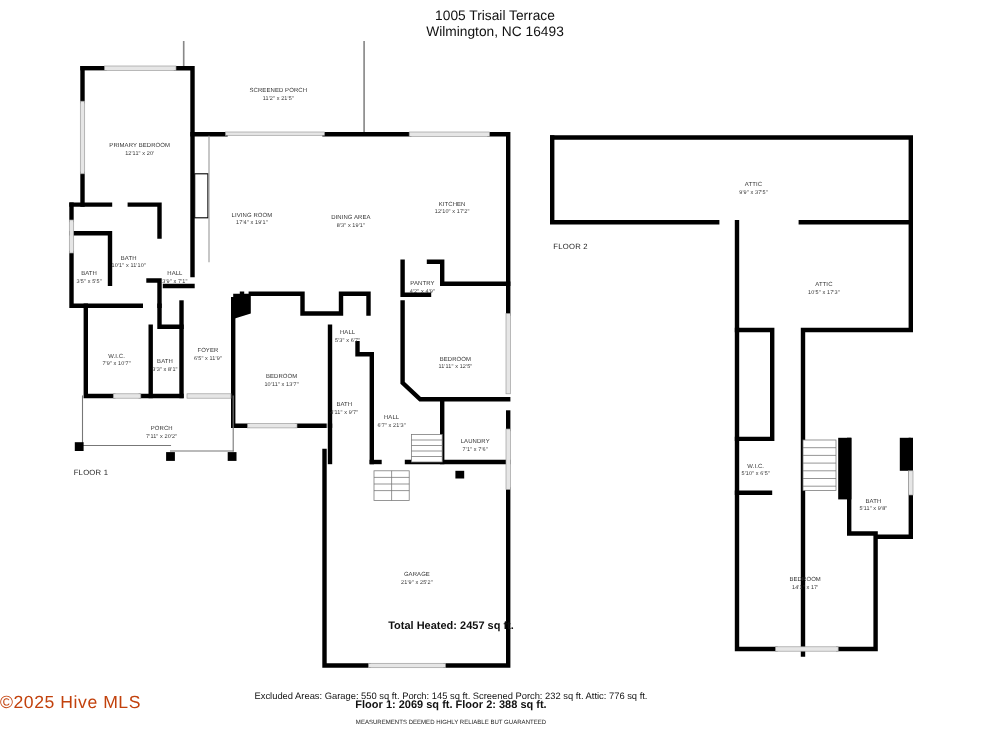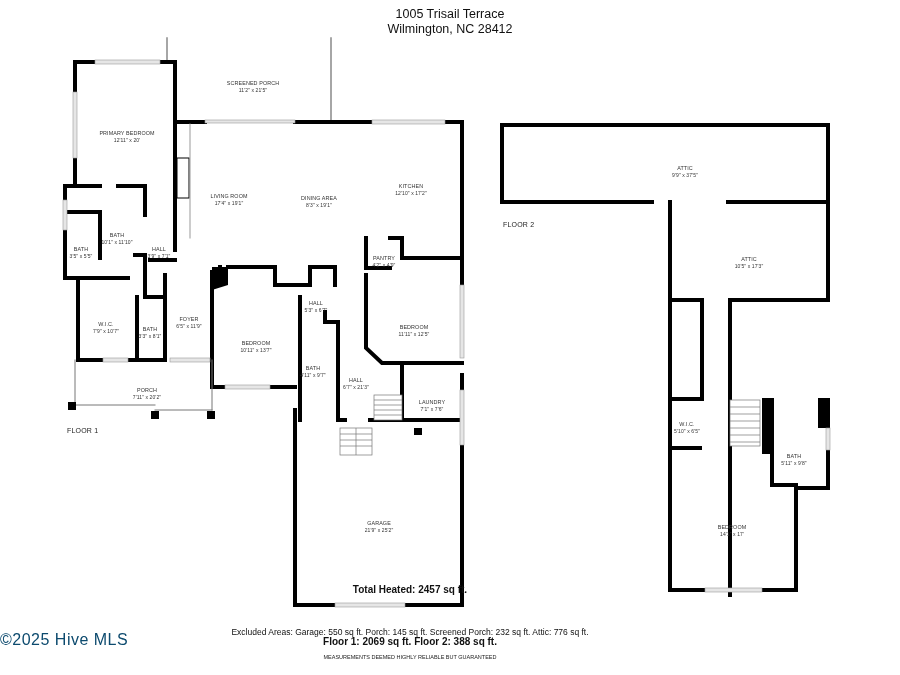--- a/index.html
+++ b/index.html
@@ -5,31 +5,31 @@
   html, body { margin: 0; padding: 0; background: #ffffff; }
   body { width: 900px; height: 675px; position: relative; overflow: hidden; font-family: "Liberation Sans", sans-serif; color: #111; }
   .title { position: absolute; left: 0; width: 900px; text-align: center; font-weight: normal; font-size: 12.5px; line-height: 15px; }
   .t1 { top: 7px; }
   .t2 { top: 22px; }
   svg.plan { position: absolute; left: 0; top: 0; }
   .room { position: absolute; text-align: center; font-size: 5.4px; line-height: 7px; color: #333; transform: translateX(-50%); white-space: nowrap; letter-spacing: 0.1px; }
   .room .dim { font-size: 5px; }
   .floor-label { position: absolute; font-size: 7px; color: #222; letter-spacing: 0.2px; }
   .sum { position: absolute; left: 0; width: 820px; text-align: center; }
-  .sum-total { top: 584px; font-weight: bold; font-size: 10px; }
+  .sum-total { top: 564px; font-weight: bold; font-size: 10px; }
   .sum-floors { top: 636px; font-weight: bold; font-size: 10px; }
   .sum-excl { top: 627px; font-size: 8.5px; }
   .sum-note { top: 654px; font-size: 5.5px; color: #222; }
-  .copyright { position: absolute; left: 0; top: 631px; font-size: 16px; color: #0c4a6e; font-weight: 300; letter-spacing: 0.5px; }
+  .copyright { position: absolute; left: 0; top: 631px; font-size: 16px; color: #c2410c; font-weight: 300; letter-spacing: 0.5px; }
 </style>
 </head>
 <body>
 
 <div class="title t1">1005 Trisail Terrace</div>
-<div class="title t2">Wilmington, NC 28412</div>
+<div class="title t2">Wilmington, NC 16493</div>
 
 <svg class="plan" width="900" height="675" viewBox="0 0 900 675">
   <g fill="none" stroke="#000" stroke-width="4" stroke-linecap="square">
 
     <line x1="167" y1="38" x2="167" y2="60" stroke-width="1.5" stroke="#888"></line>
     <line x1="331" y1="38" x2="331" y2="120" stroke-width="1.5" stroke="#888"></line>
 
     <polyline points="75,62 95,62"></polyline>
     <polyline points="160,62 175,62 175,250"></polyline>
     <polyline points="75,62 75,92"></polyline>

